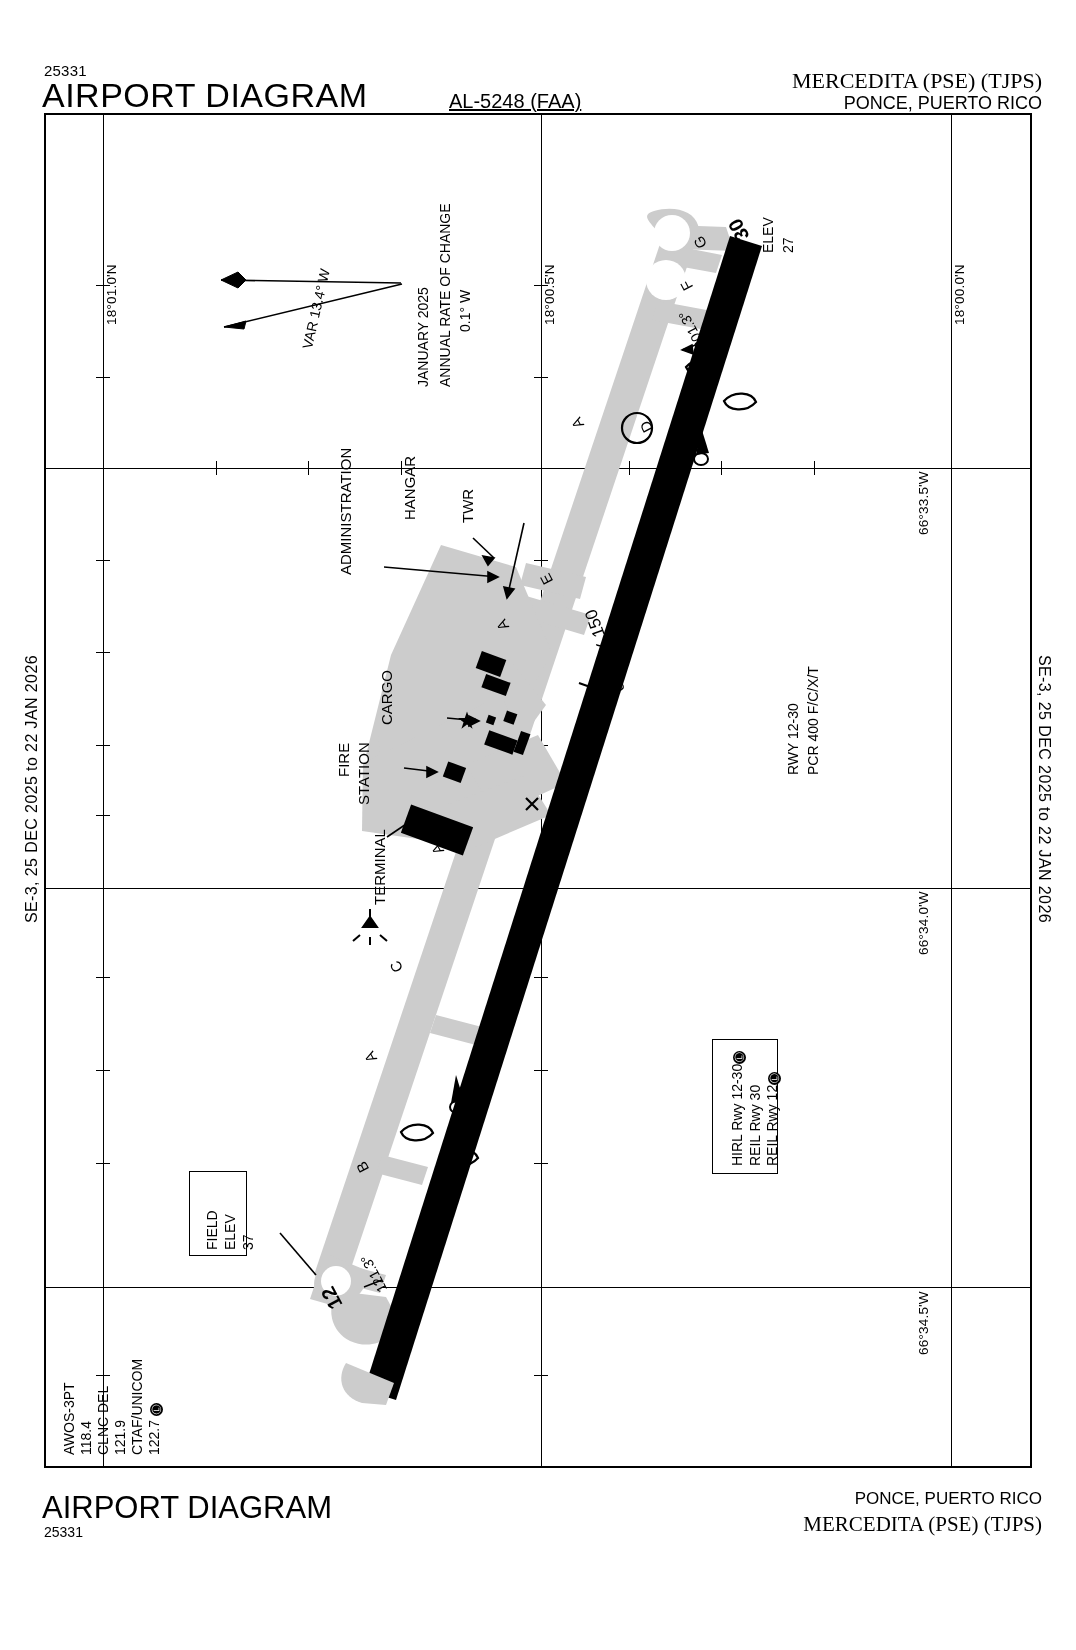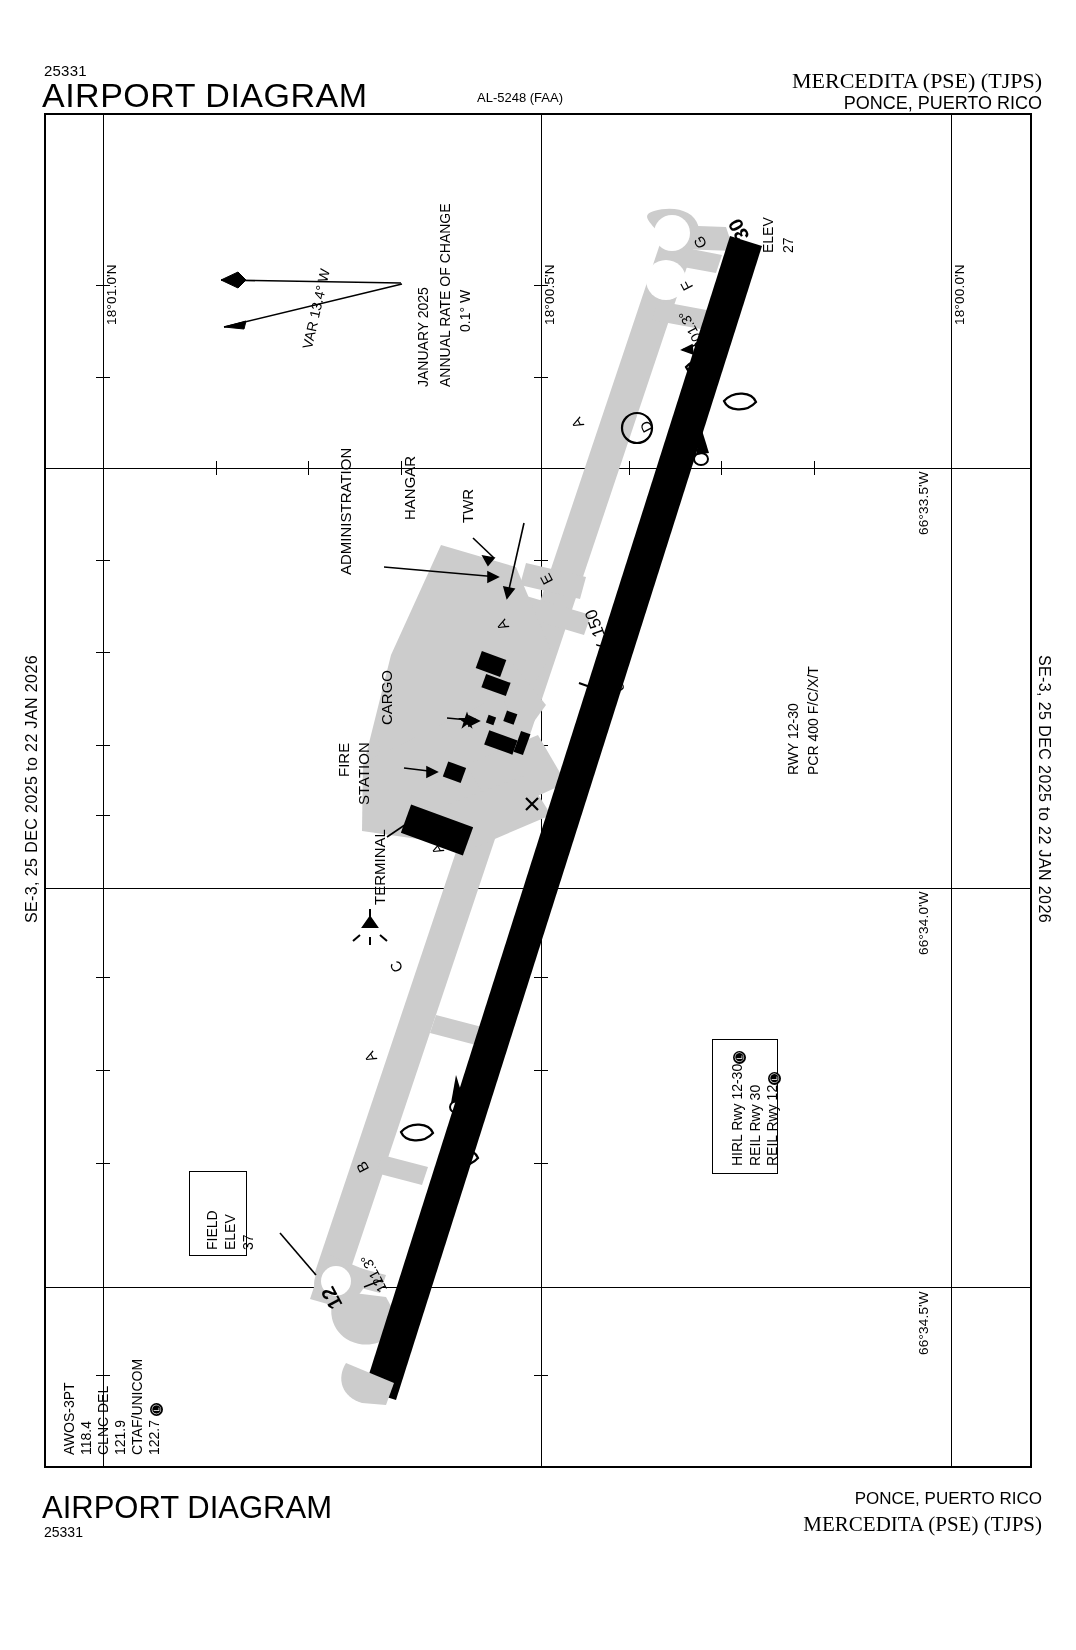--- a/index.html
+++ b/index.html
@@ -7,21 +7,21 @@
   body{
     width:1076px;height:1650px;position:relative;overflow:hidden;
     font-family:"Liberation Sans", sans-serif;color:#000;
   }
   .page{position:absolute;left:0;top:0;width:1076px;height:1650px;}
 
   
   #hdr-num{position:absolute;left:44px;top:62px;font-size:15px;letter-spacing:.2px;}
   #hdr-title{position:absolute;left:42px;top:76px;font-size:34px;letter-spacing:.5px;
              font-family:"Liberation Sans",sans-serif;font-weight:400;}
-  #hdr-faa{position:absolute;left:477px;top:90px;font-size:13px;}
+  #hdr-faa{position:absolute;left:449px;top:90px;font-size:20px;text-decoration:underline;}
   #hdr-apt{position:absolute;right:34px;top:68px;font-size:22px;
            font-family:"Liberation Serif",serif;text-align:right;white-space:nowrap;}
   #hdr-city{position:absolute;right:34px;top:93px;font-size:18px;text-align:right;white-space:nowrap;}
 
   
   #ftr-title{position:absolute;left:42px;top:1490px;font-size:31px;}
   #ftr-num{position:absolute;left:44px;top:1524px;font-size:14px;}
   #ftr-city{position:absolute;right:34px;top:1489px;font-size:17px;text-align:right;white-space:nowrap;}
   #ftr-apt{position:absolute;right:34px;top:1512px;font-size:21px;
            font-family:"Liberation Serif",serif;text-align:right;white-space:nowrap;}

